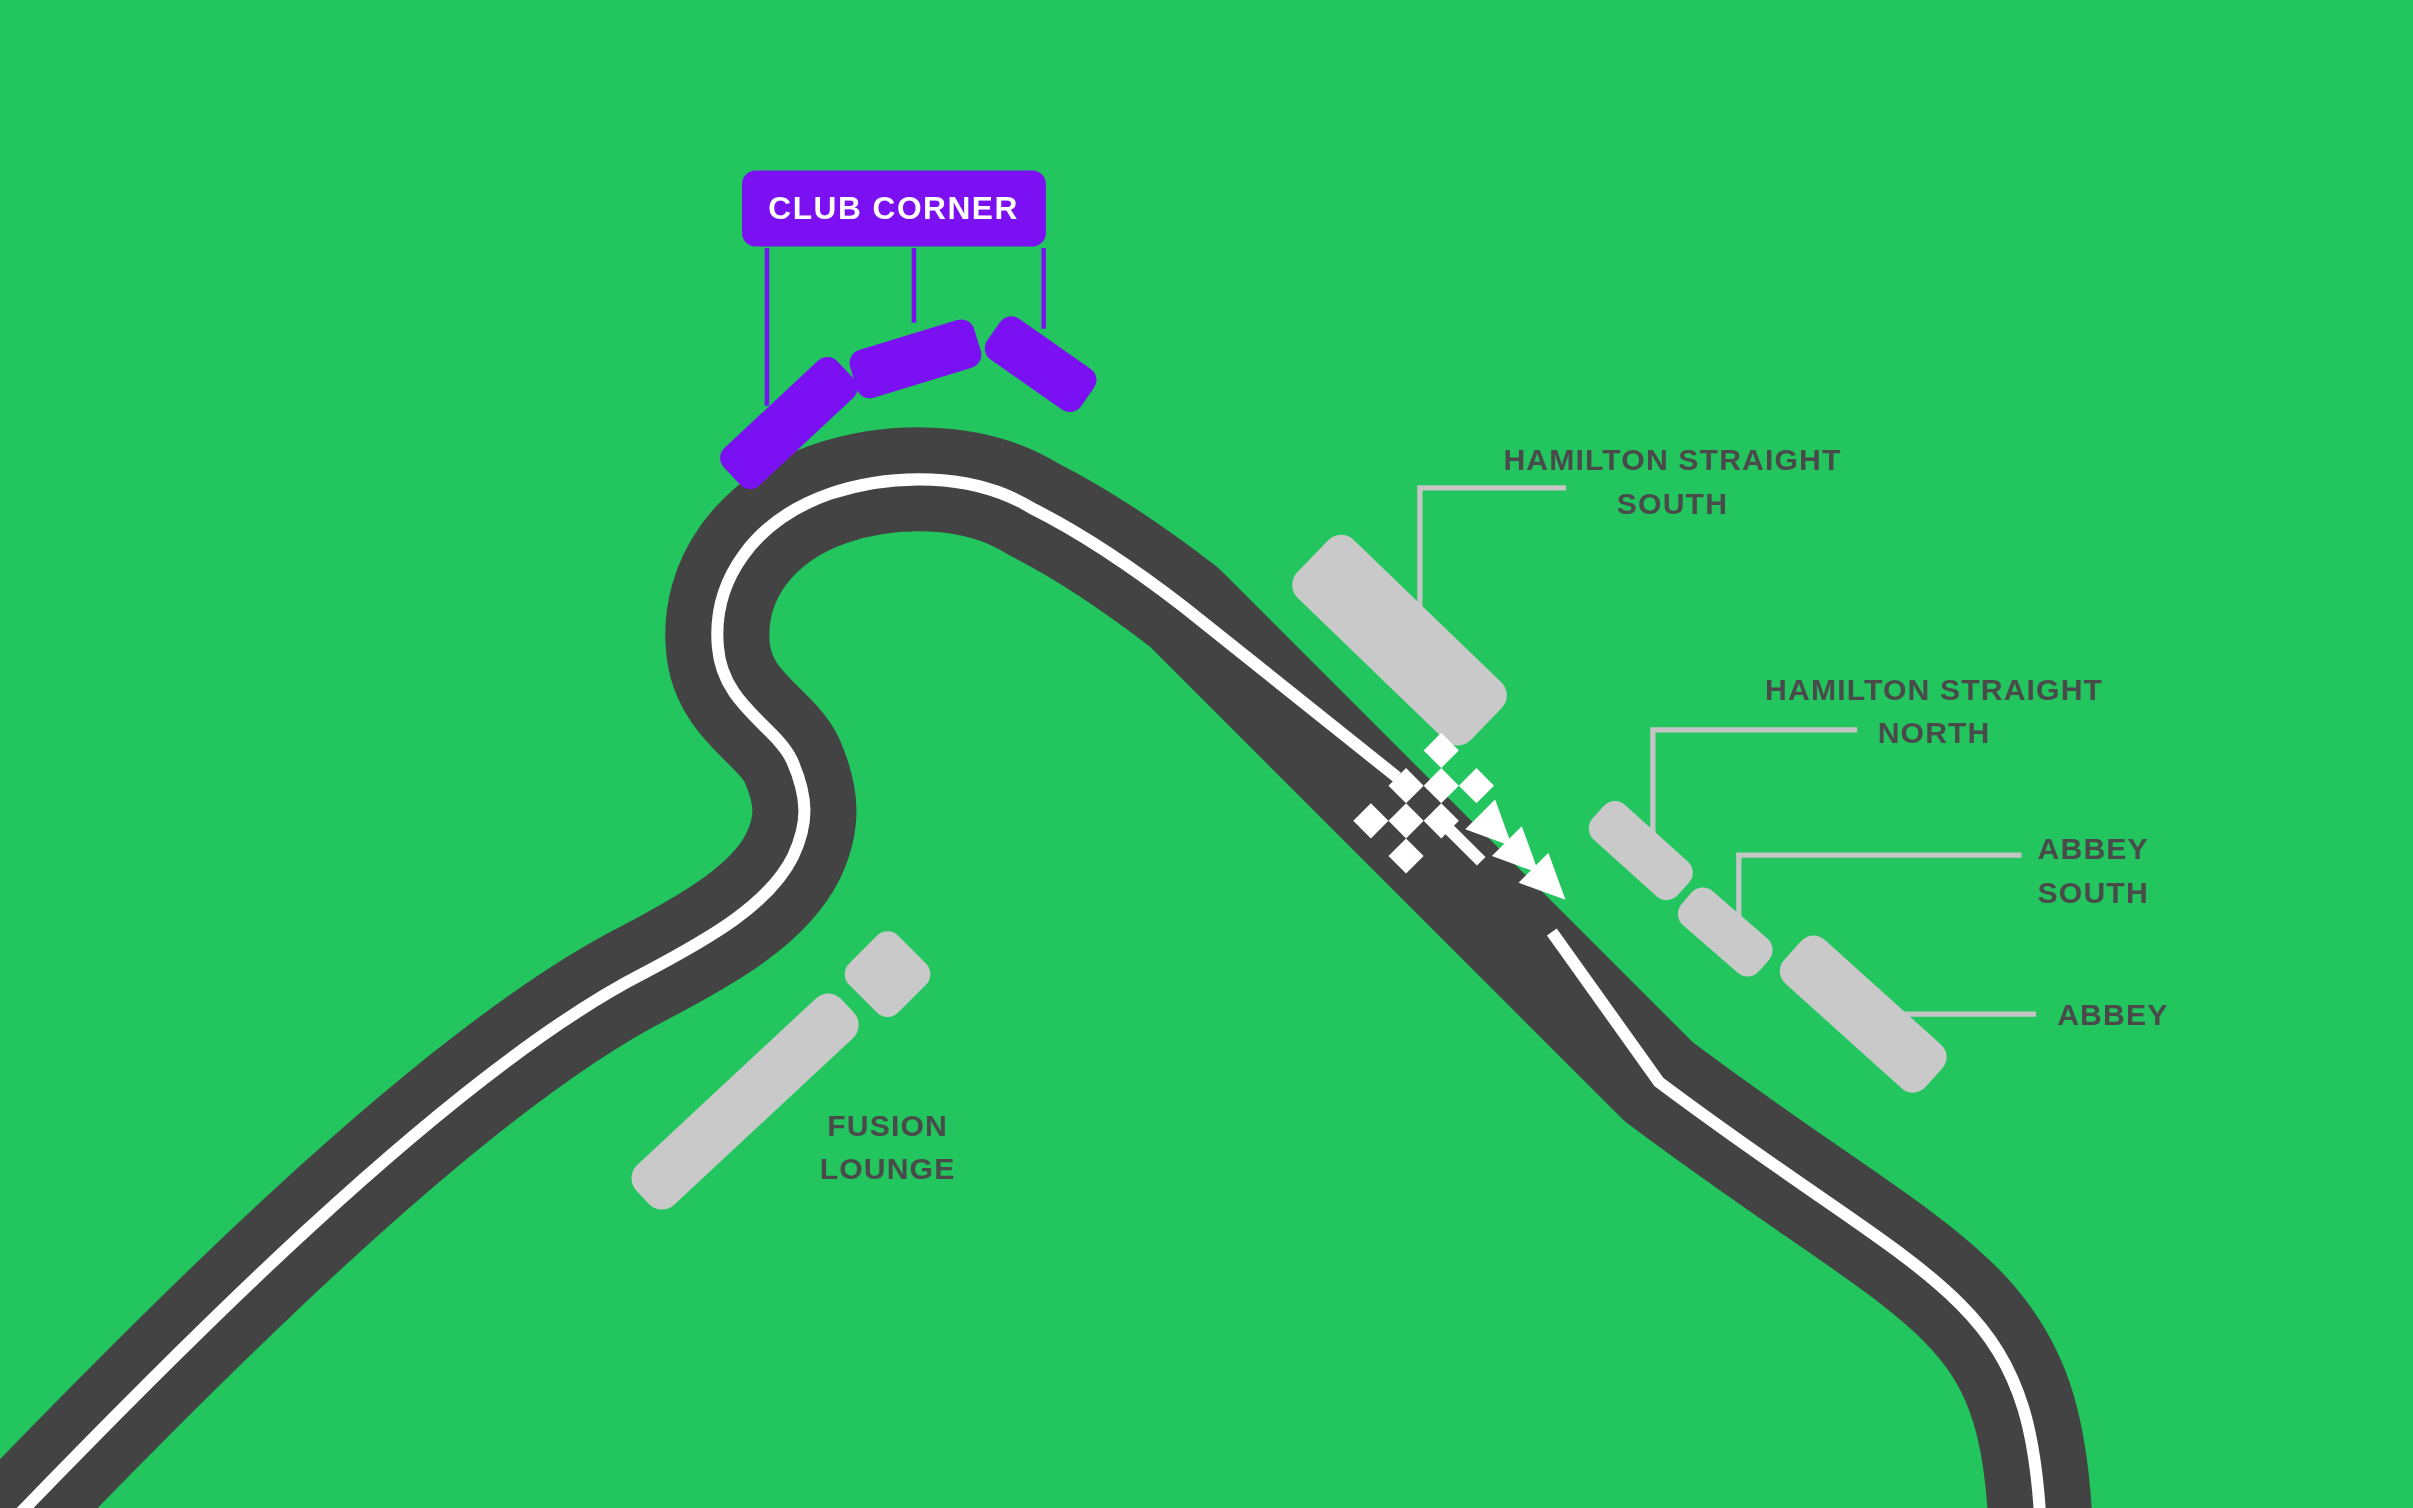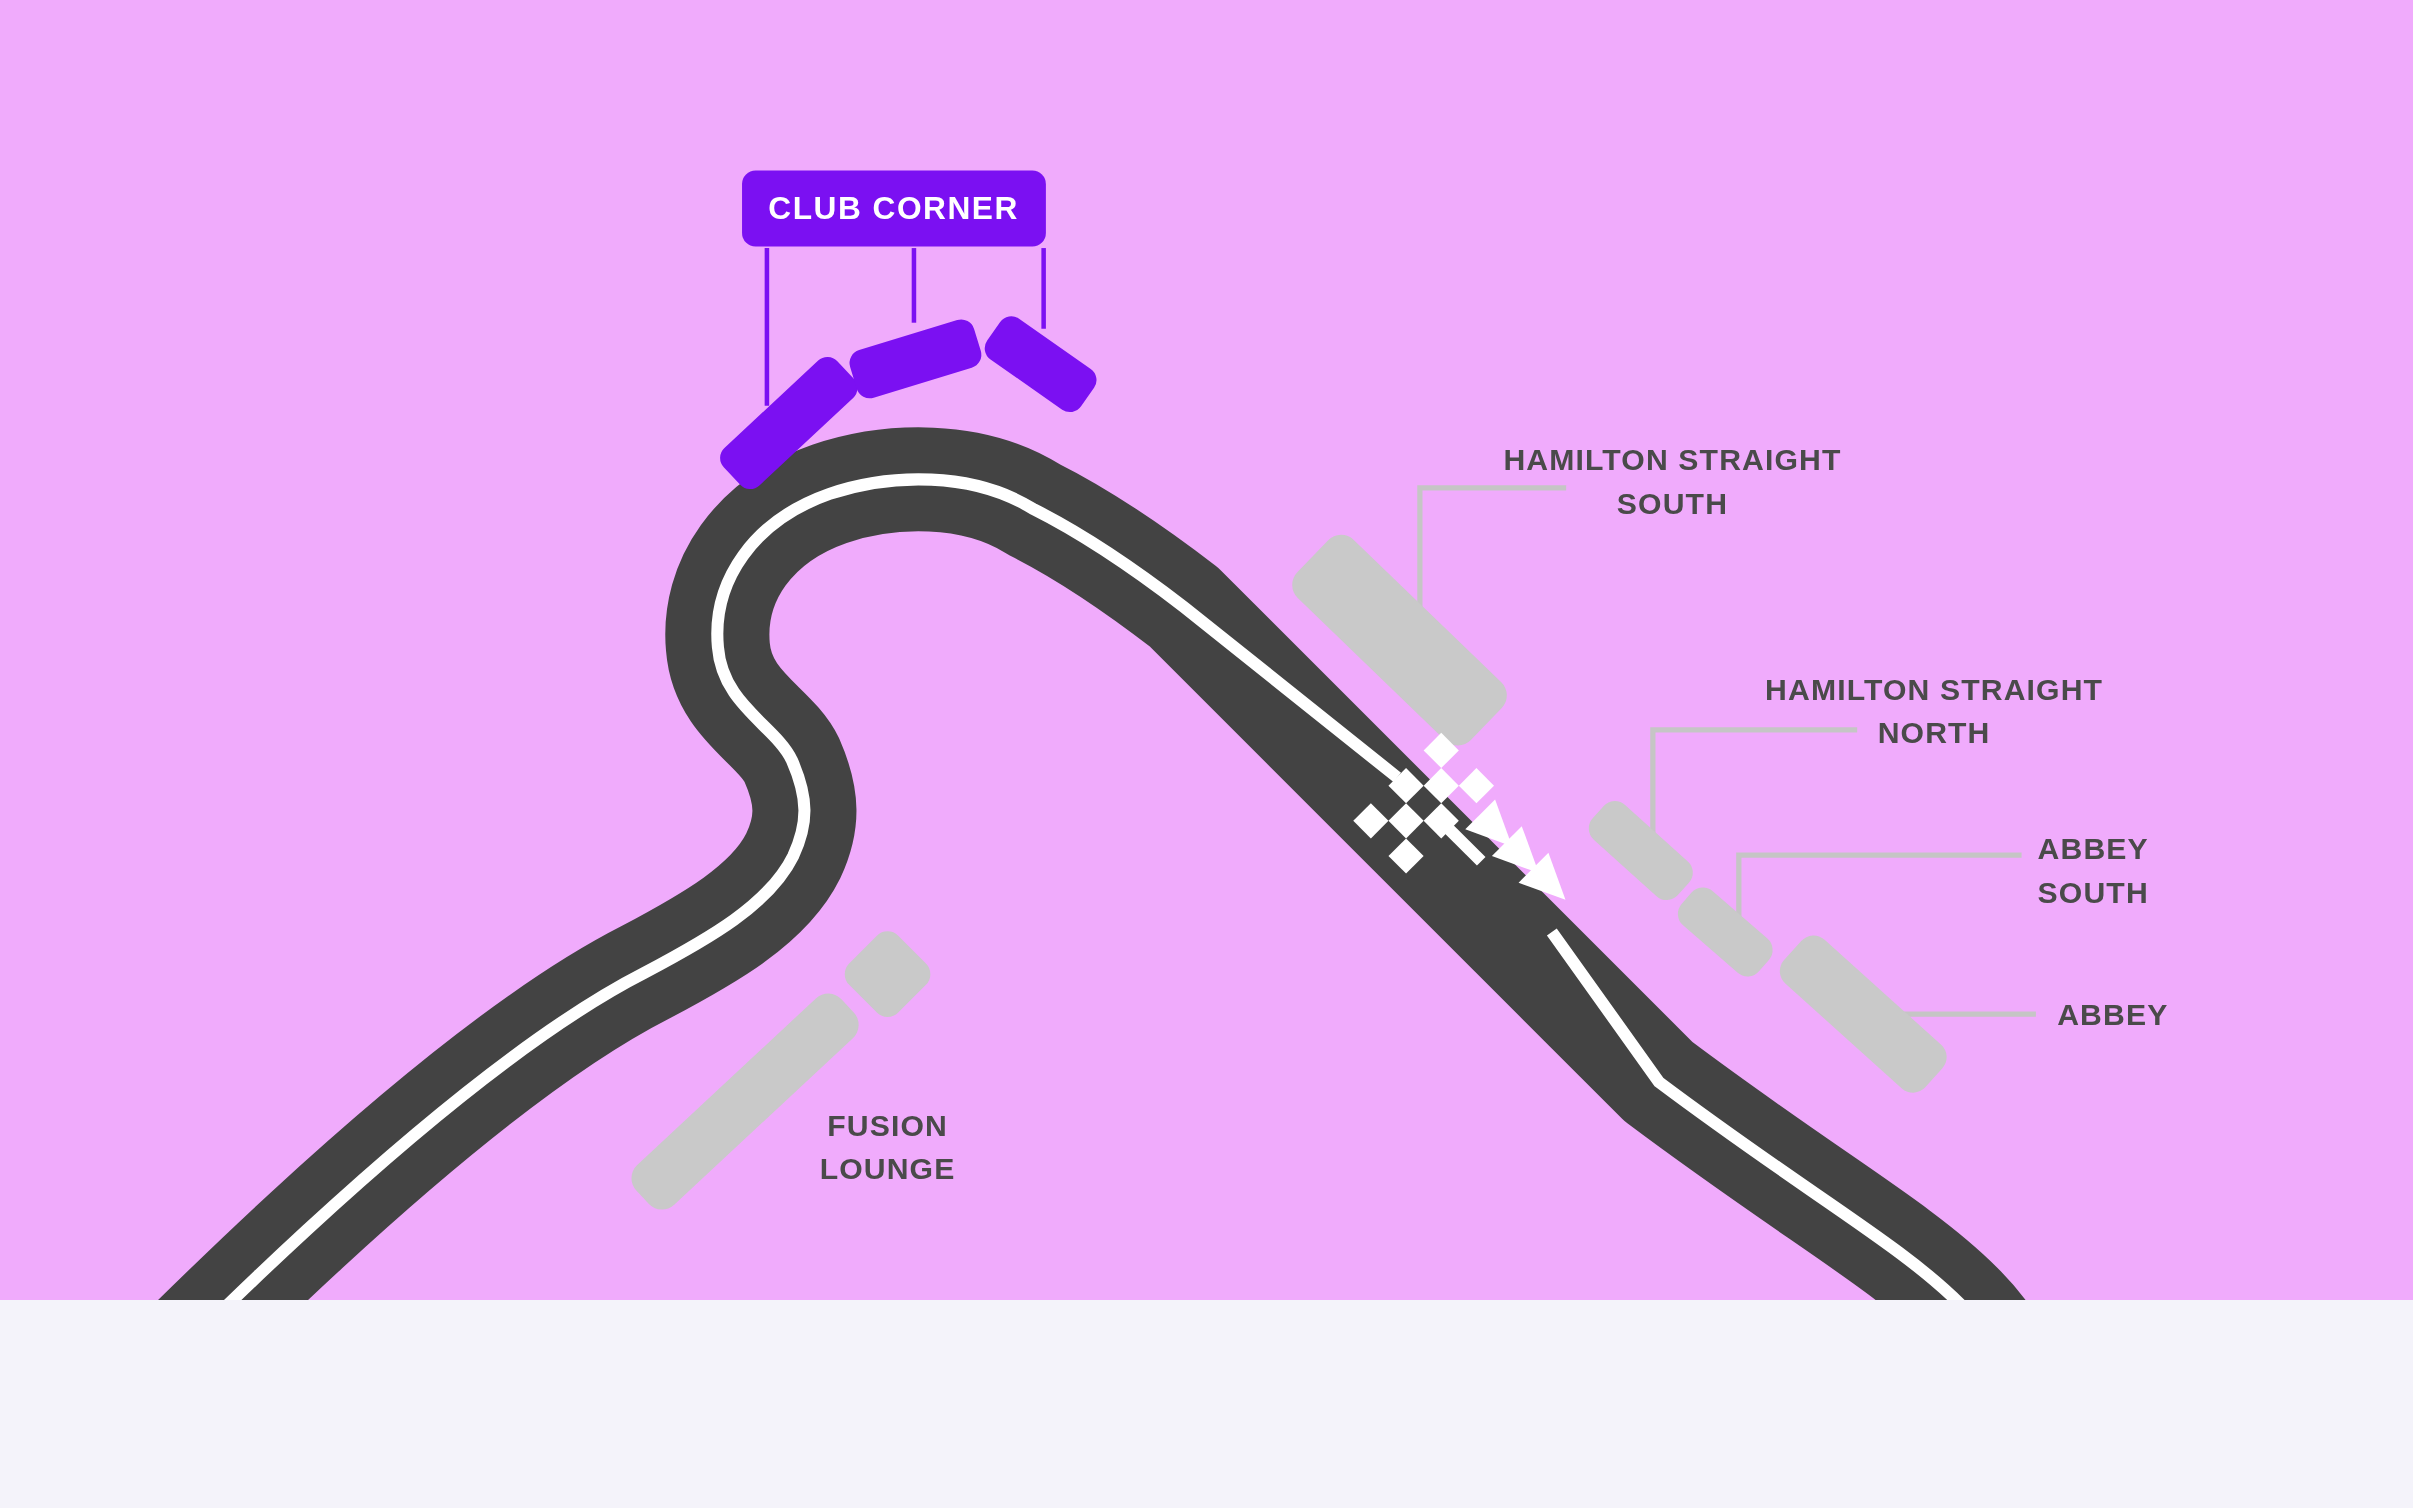--- a/index.html
+++ b/index.html
@@ -1,16 +1,16 @@
 <!DOCTYPE html>
 <html style="font-size:12px"><head>
 <meta charset="utf-8">
 <style>
   html,body{margin:0;padding:0;background:#f4f3fa;}
-  .stage{position:relative;width:2413px;height:1300px;background:#f0abfc;overflow:hidden;}
+  .stage{position:relative;width:2413px;height:1508px;background:#22c55e;overflow:hidden;}
   svg{display:block;}
   text{font-family:"Liberation Sans","DejaVu Sans",sans-serif;font-weight:bold;}
   .stand-label{fill:#4a4a4a;font-size:40px;letter-spacing:1.5px;text-anchor:middle;}
   .club-label{fill:#ffffff;font-size:42px;letter-spacing:2px;text-anchor:middle;}
 </style>
 </head>
 <body>
 
 <div class="stage">
 <svg width="2413" height="1508" viewBox="0 0 3200 2000">

